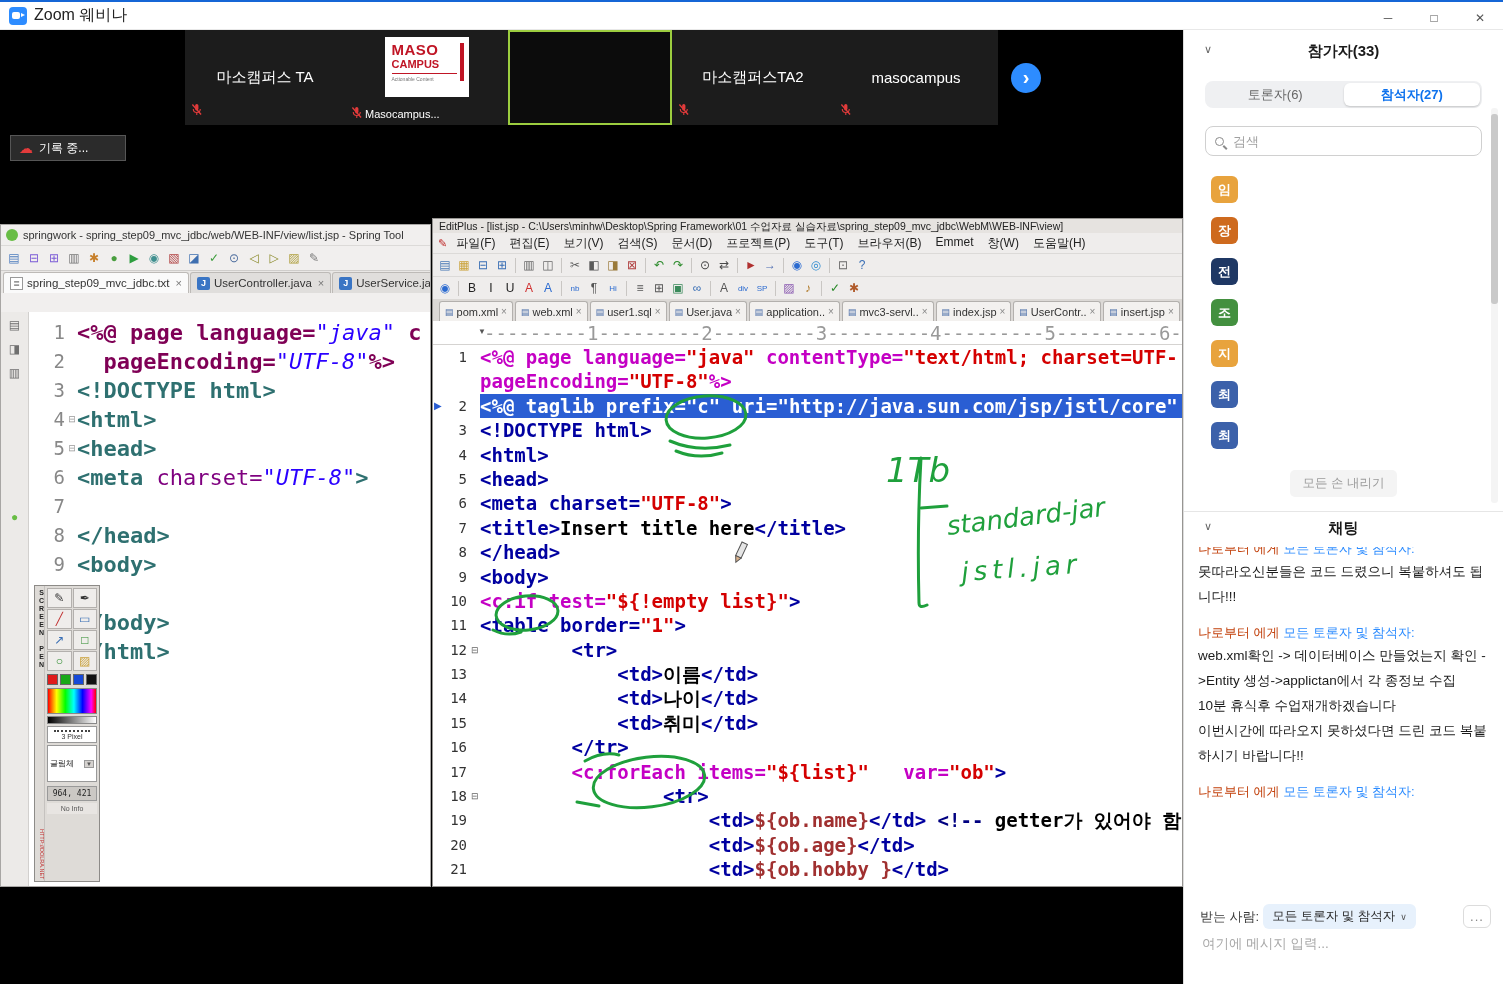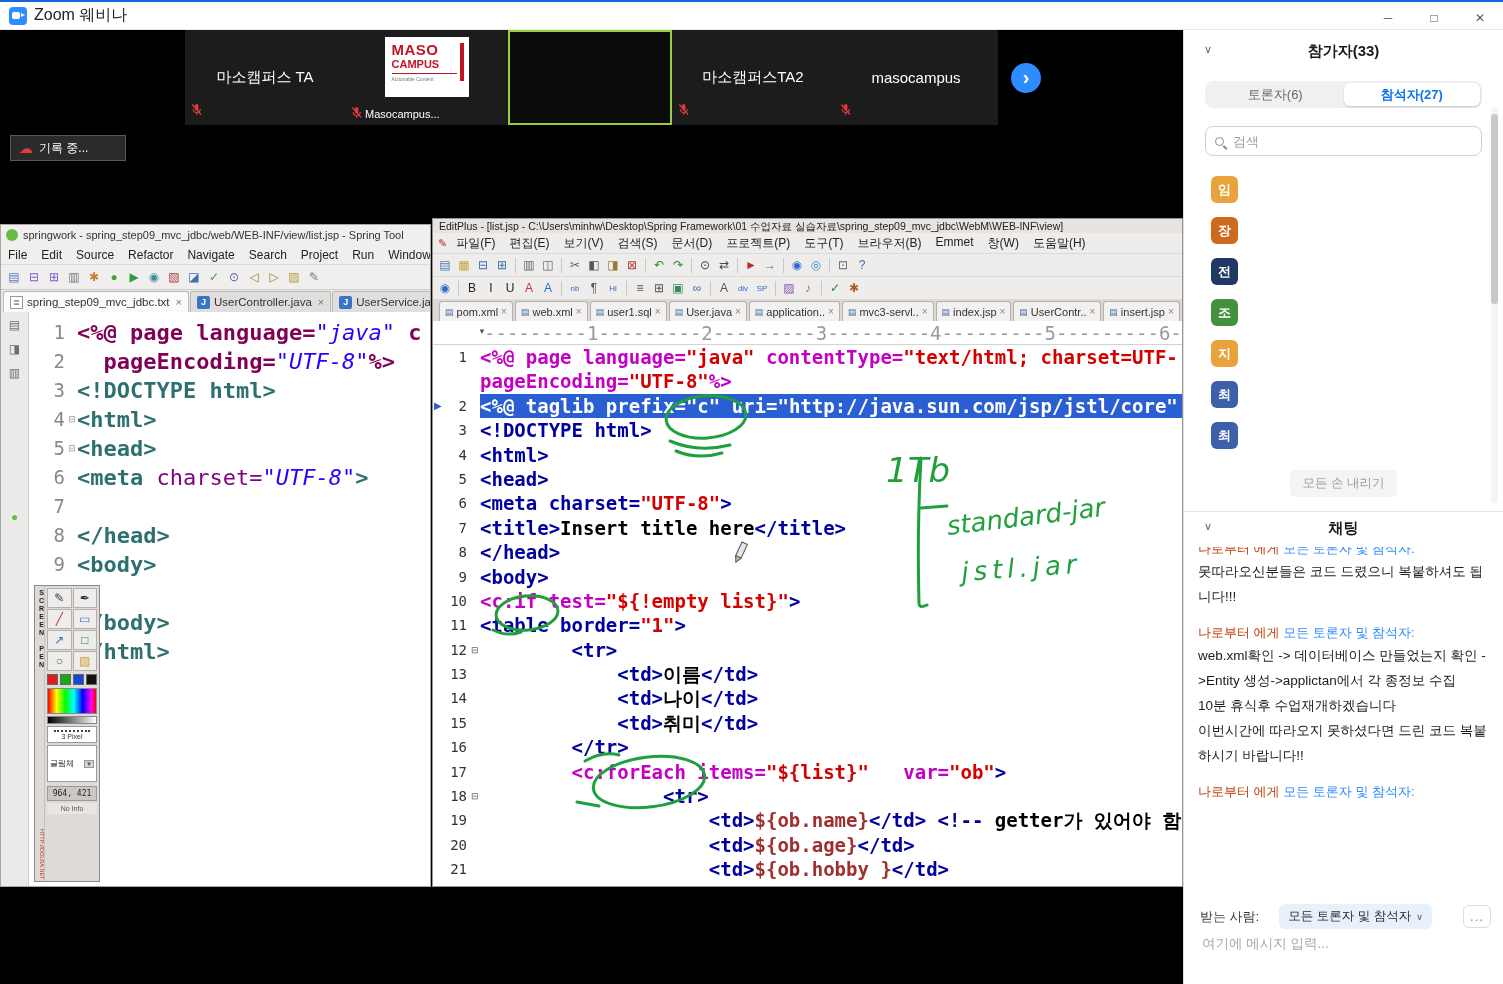--- a/index.html
+++ b/index.html
@@ -140,21 +140,21 @@
   .sb-thumb{position:absolute;top:6px;left:0;width:7px;height:190px;background:#c9c9c9;border-radius:3px;}
   .sb-lower{position:absolute;top:440px;left:50%;transform:translateX(-50%);background:#f4f4f4;border-radius:5px;padding:5px 13px;font-size:12.5px;color:#9b9b9b;white-space:nowrap;}
   .sb-div{position:absolute;top:481px;left:0;right:0;height:1px;background:#e6e6e6;}
   .chat-scroll{position:absolute;top:517px;left:14px;right:12px;height:346px;overflow:hidden;}
   .chat-inner{margin-top:-9px;}
   .msg{margin-bottom:13px;}
   .msg-head{font-size:13px;line-height:21px;}
   .msg-from{color:#c2410c;}
   .msg-to{color:#2D8CFF;}
   .msg-body{font-size:13.5px;line-height:25px;color:#1b1b1b;word-break:break-all;}
-  .sb-compose{position:absolute;top:874px;left:16px;right:12px;display:flex;align-items:center;gap:20px;}
+  .sb-compose{position:absolute;top:874px;left:16px;right:12px;display:flex;align-items:center;gap:4px;}
   .compose-label{font-size:13px;color:#3a3a3a;white-space:nowrap;}
   .recipient-pill{background:#E7F1FC;border-radius:6px;padding:4px 9px;font-size:12.5px;color:#2a2a2a;display:flex;align-items:center;gap:5px;white-space:nowrap;}
   .pill-chev{font-size:9px;color:#555;}
   .more-btn{margin-left:auto;width:28px;height:23px;border:1px solid #dcdcdc;border-radius:6px;color:#888;display:flex;align-items:center;justify-content:center;font-size:13px;letter-spacing:1px;}
   .sb-input{position:absolute;top:904px;left:16px;right:12px;}
   .sb-input input{border:none;outline:none;font-size:13.5px;width:100%;font-family:inherit;}
   .sb-input input::placeholder{color:#a8a8a8;}
 </style>
 </head>
 <body>
@@ -233,31 +233,20 @@
     <div class="rec-badge">
       <span class="rec-cloud">☁</span>
       <span>기록 중...</span>
     </div>
 
     <div class="eclipse">
       <div class="ec-title">
         <span class="spring-ic"></span>
         <span>springwork - spring_step09_mvc_jdbc/web/WEB-INF/view/list.jsp - Spring Tool</span>
       </div>
-      <div class="ec-menu">
-          <span class="menu-item">File</span>
-          <span class="menu-item">Edit</span>
-          <span class="menu-item">Source</span>
-          <span class="menu-item">Refactor</span>
-          <span class="menu-item">Navigate</span>
-          <span class="menu-item">Search</span>
-          <span class="menu-item">Project</span>
-          <span class="menu-item">Run</span>
-          <span class="menu-item">Window</span>
-        </div>
       <div class="ec-toolbar">
           <span class="tbi" style="color: rgb(79, 125, 191);">▤</span>
           <span class="tbi" style="color: rgb(123, 91, 214);">⊟</span>
           <span class="tbi" style="color: rgb(123, 91, 214);">⊞</span>
           <span class="tbi" style="color: rgb(119, 119, 119);">▥</span>
           <span class="tbi" style="color: rgb(199, 127, 42);">✱</span>
           <span class="tbi" style="color: rgb(74, 158, 63);">●</span>
           <span class="tbi" style="color: rgb(46, 158, 63);">▶</span>
           <span class="tbi" style="color: rgb(63, 143, 143);">◉</span>
           <span class="tbi" style="color: rgb(176, 64, 64);">▧</span>

